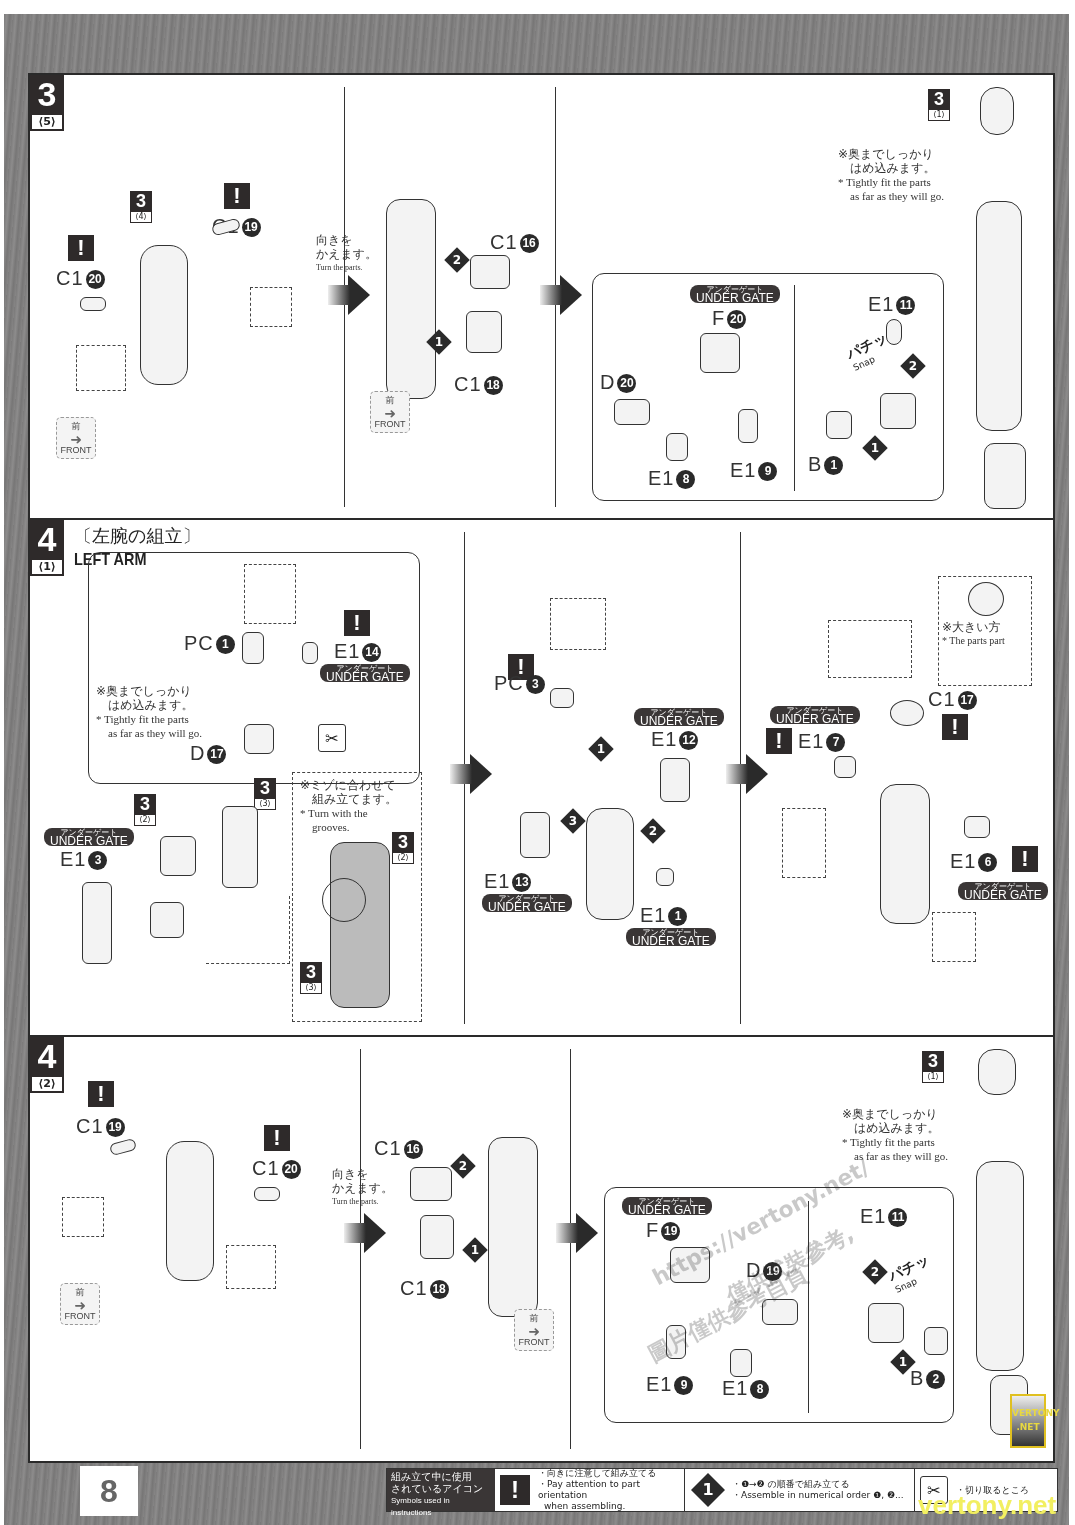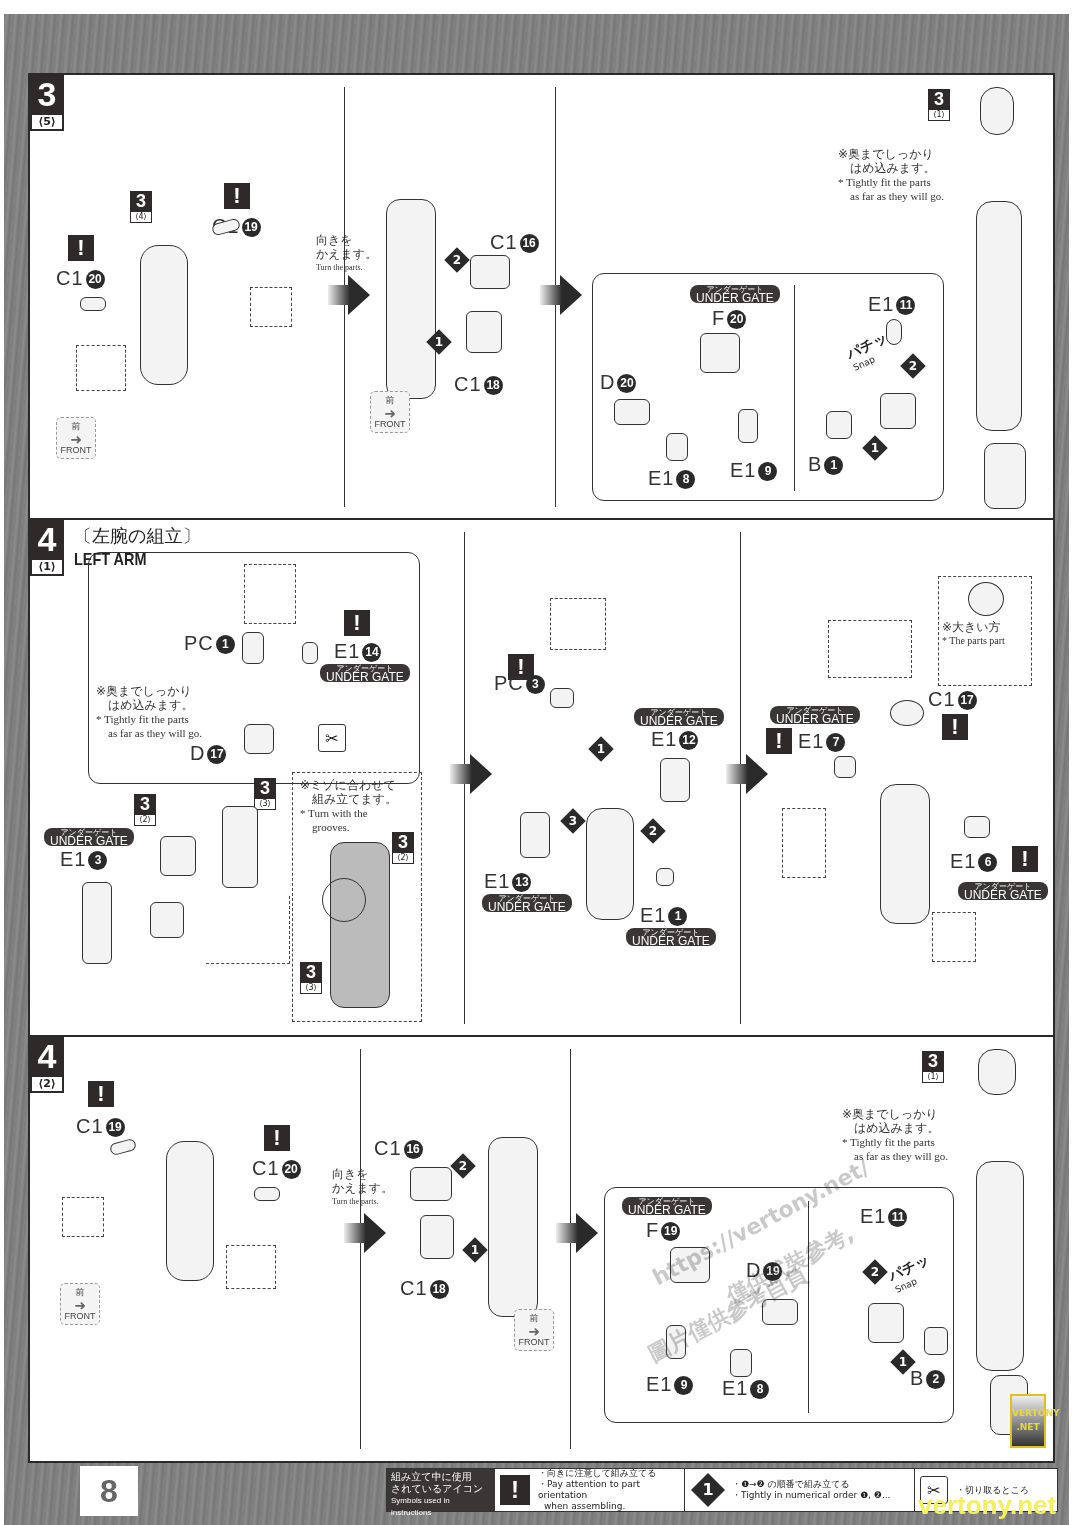--- a/index.html
+++ b/index.html
@@ -371,21 +371,21 @@
           <div>・Pay attention to part orientation</div>
           <div style="padding-left:6px">when assembling.</div>
         </div>
     </div>
     <div class="leg-item" style="width:230px">
       <div class="diamond">
           <span>1</span>
         </div>
       <div>
           <div>・❶→❷ の順番で組み立てる</div>
-          <div>・Tightly in numerical order ❶, ❷...</div>
+          <div>・Assemble in numerical order ❶, ❷...</div>
         </div>
     </div>
     <div class="leg-item" style="flex:1;border-right:none">
       <div class="cutter">✂</div>
       <div>・切り取るところ</div>
     </div>
   </div>
 </div>
 <div class="wm-foot">vertony.net</div>
 

